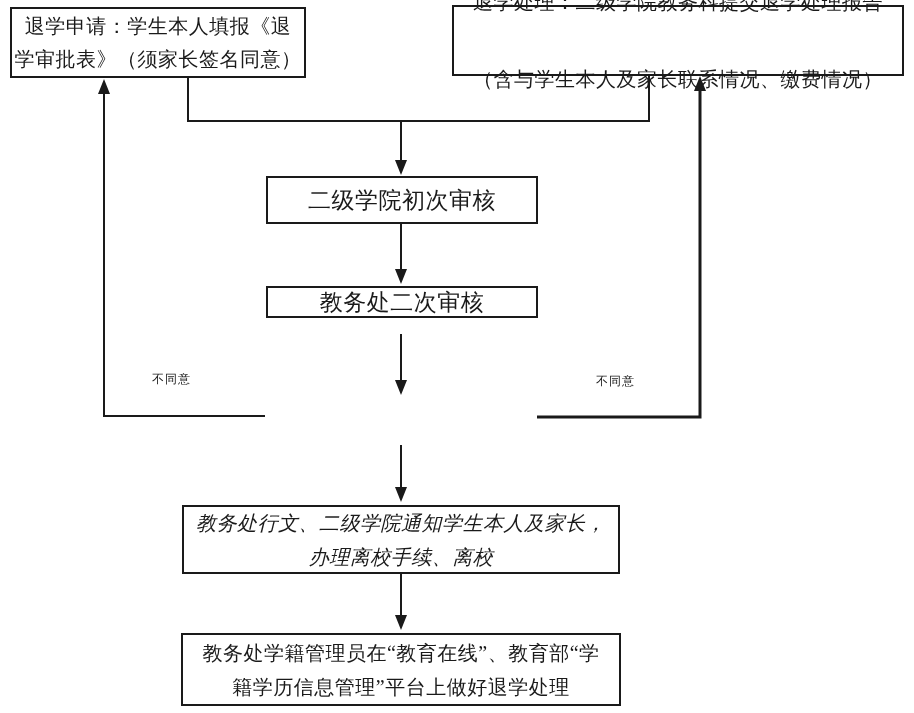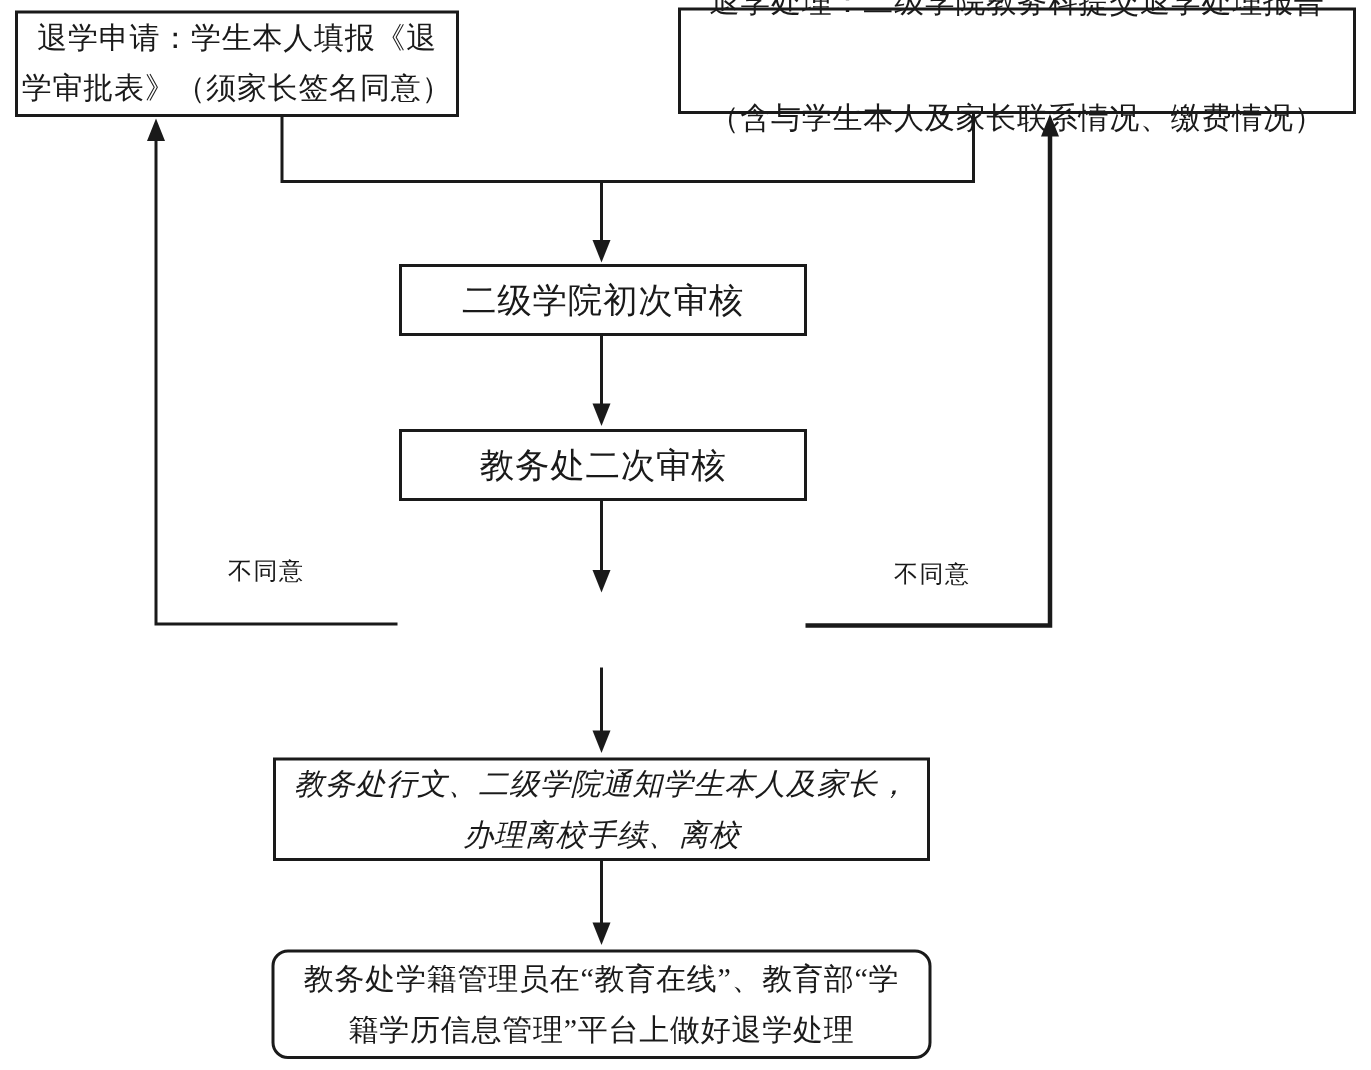--- a/index.html
+++ b/index.html
@@ -34,32 +34,32 @@
     justify-content: center;
     text-align: center;
     line-height: 33px;
     font-size: 20px;
     letter-spacing: 0.5px;
   }
   .node span { display: block; white-space: nowrap; }
   .node.small { font-size: 23px; }
   .edge-label {
     position: absolute;
-    font-size: 16px;
+    font-size: 12px;
     letter-spacing: 1px;
     white-space: nowrap;
   }
   
   #node-apply            { left: 10px;  top: 7px;   width: 296px; height: 71px; }
   #node-process          { left: 452px; top: 5px;   width: 452px; height: 71px; gap: 44px; }
   #node-first-review     { left: 266px; top: 176px; width: 272px; height: 48px; }
-  #node-second-review    { left: 266px; top: 286px; width: 272px; height: 48px; }
+  #node-second-review    { left: 266px; top: 286px; width: 272px; height: 32px; }
   #node-dean-approval    { left: 265px; top: 397px; width: 273px; height: 48px; }
   #node-notify           { left: 182px; top: 505px; width: 438px; height: 69px; line-height: 34px; font-style: italic; }
-  #node-final            { left: 181px; top: 633px; width: 440px; height: 73px; line-height: 34px; border-radius: 11px; }
+  #node-final            { left: 181px; top: 633px; width: 440px; height: 73px; line-height: 34px; }
   #label-disagree-left   { left: 152px; top: 371px; }
   #label-disagree-right  { left: 596px; top: 373px; }
 </style>
 </head>
 <body>
 
 <div id="stage">
 
   <svg id="connectors" viewBox="0 0 914 713" xmlns="http://www.w3.org/2000/svg">
 

